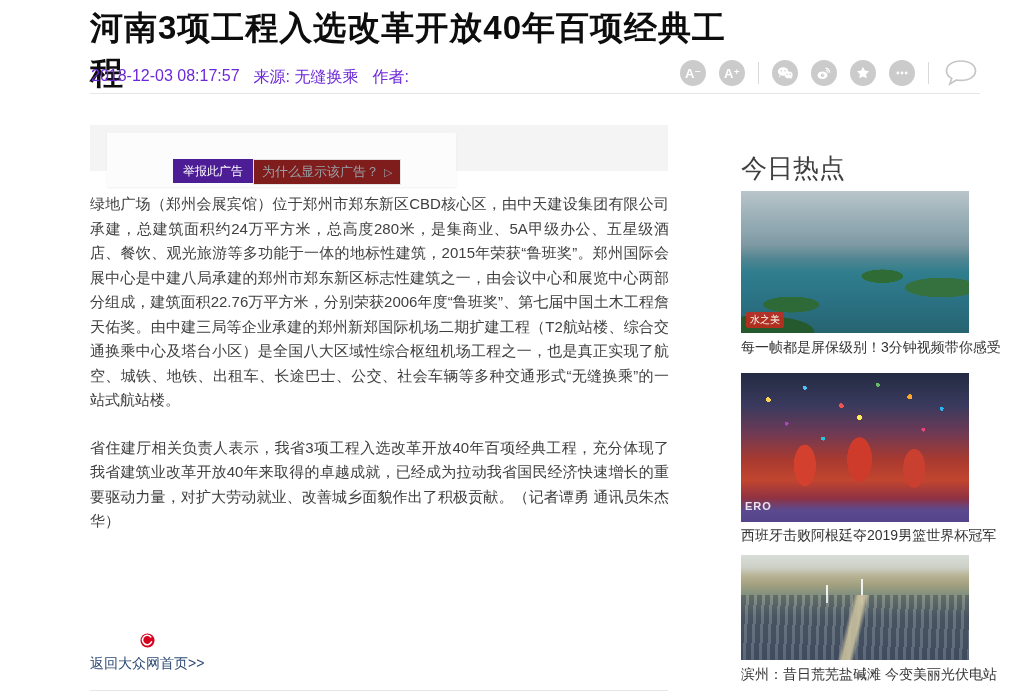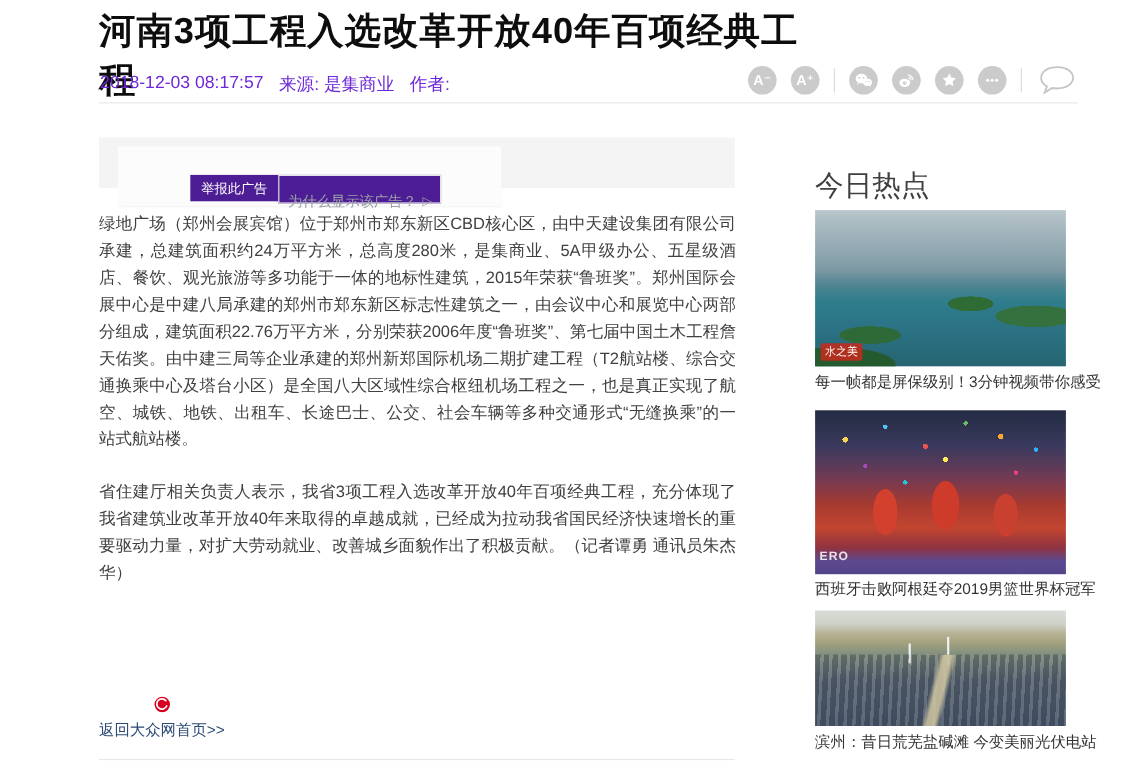--- a/index.html
+++ b/index.html
@@ -20,21 +20,21 @@
   .tool-divider { width:1px; height:22px; background:#d9d9d9; margin:0 13px 0 0; }
   .comment-wrap { margin-left:1px; cursor:pointer; }
 
   
   .ad-band { left:90px; top:125px; width:578px; height:46px; background:#f4f4f4; }
   .ad-panel { left:107px; top:133px; width:349px; height:54px; background:#fcfcfc; box-shadow:0 1px 2px rgba(0,0,0,.06); }
   .ad-row1 { position:absolute; top:3px; left:0; width:100%; text-align:center; font-size:14px; color:#9e9e9e; }
   .ad-google { font-size:16px; font-weight:700; color:#9aa0a6; letter-spacing:.5px; margin-right:6px; }
   .ad-row2 { position:absolute; top:26px; left:66px; display:flex; height:24px; }
   .ad-report { background:#4c1d95; color:#fff; font-size:12px; border:none; padding:0 10px; height:24px; line-height:24px; cursor:pointer; white-space:nowrap; }
-  .ad-why { background:#4c1d95; border:1px solid #e4e4e4; color:#9aa0a6; font-size:13px; height:24px; line-height:22px; padding:12px 8px; display:flex; align-items:flex-start; gap:5px; cursor:pointer; white-space:nowrap; }
+  .ad-why { background:#7f1d1d; border:1px solid #e4e4e4; color:#9aa0a6; font-size:13px; height:24px; line-height:22px; padding:12px 8px; display:flex; align-items:center; gap:5px; cursor:pointer; white-space:nowrap; }
   .adchoices { font-size:11px; color:#9aa0a6; }
 
   
   .article { left:90px; top:192px; width:579px; }
   .article p { font-size:15px; line-height:24.5px; color:#404040; margin-bottom:23px; text-align:justify; }
   .back-row { left:90px; top:633px; display:flex; align-items:center; gap:7px; cursor:pointer;flex-direction:column; }
   .back-link { font-size:14px; color:#2d4a74; }
   .bottom-rule { left:90px; top:690px; width:578px; height:1px; background:#e7e7e7; }
 
   
@@ -78,21 +78,21 @@
   
   svg { display:block; }
 </style>
 </head>
 <body>
 
 <h1 class="abs title">河南3项工程入选改革开放40年百项经典工程</h1>
 
 <div class="abs meta">
   <span>2018-12-03 08:17:57</span>
-  <span>来源: 是集商业</span>
+  <span>来源: 无缝换乘</span>
   <span>作者:</span>
 </div>
 
 <div class="abs toolbar">
   <div class="tool-circle">
     <span>A⁻</span>
   </div>
   <div class="tool-circle">
     <span>A⁺</span>
   </div>

